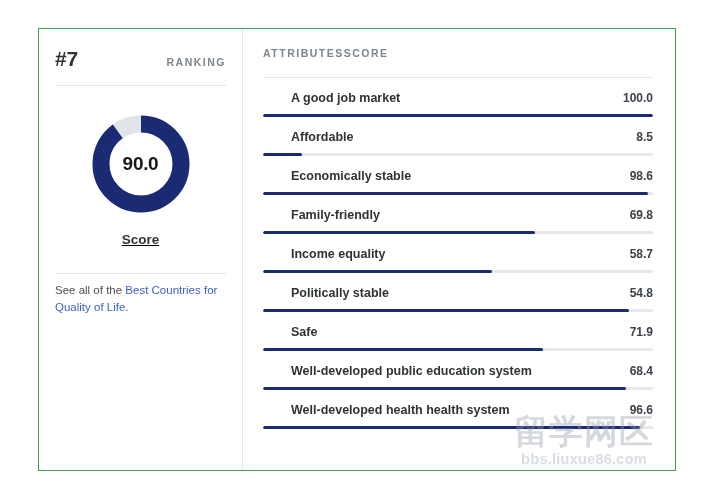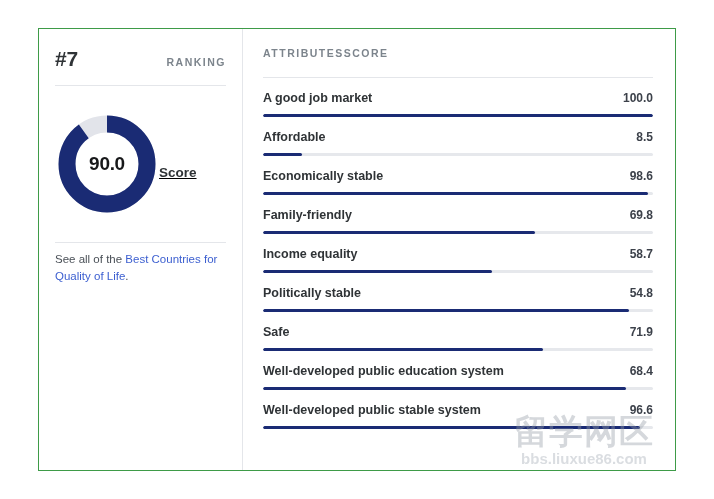--- a/index.html
+++ b/index.html
@@ -53,21 +53,21 @@
   .rank-label {
     font-size: 10.5px;
     font-weight: bold;
     color: #7c848c;
     letter-spacing: 1.5px;
   }
 
   .donut-wrap {
     margin-top: 26px;
     display: flex;
-    flex-direction: row;
+    flex-direction: column;
     align-items: center;
     text-decoration: underline;
   }
   .donut {
     position: relative;
     width: 104px;
     height: 104px;
   }
   .donut svg {
     display: block;
@@ -133,20 +133,21 @@
     letter-spacing: 1.5px;
   }
 
   .attr-row {
     padding-top: 13px;
   }
   .attr-top {
     display: flex;
     justify-content: space-between;
     align-items: baseline;
+    margin-left: 28px;
   }
   .attr-label {
     font-size: 12.5px;
     font-weight: bold;
     color: #2f3336;
   }
   .attr-score {
     font-size: 12px;
     font-weight: bold;
     color: #3c414a;
@@ -298,21 +299,21 @@
           <div class="attr-top">
             <span class="attr-label">Well-developed public education system</span>
             <span class="attr-score">68.4</span>
           </div>
           <div class="attr-bar" style="background: rgb(230, 232, 236);">
             <div class="attr-bar-fill" style="width: 93%; background: rgb(26, 43, 116);"></div>
           </div>
         </div>
         <div class="attr-row">
           <div class="attr-top">
-            <span class="attr-label">Well-developed public stable system</span>
+            <span class="attr-label">Well-developed health health system</span>
             <span class="attr-score">96.6</span>
           </div>
           <div class="attr-bar" style="background: rgb(230, 232, 236);">
             <div class="attr-bar-fill" style="width: 96.6%; background: rgb(26, 43, 116);"></div>
           </div>
         </div>
       </div>
 
   </div>
 

